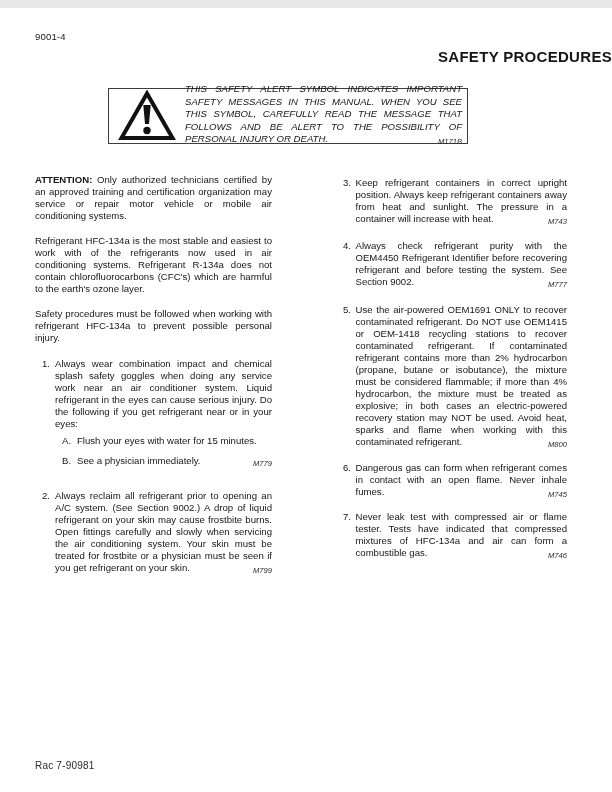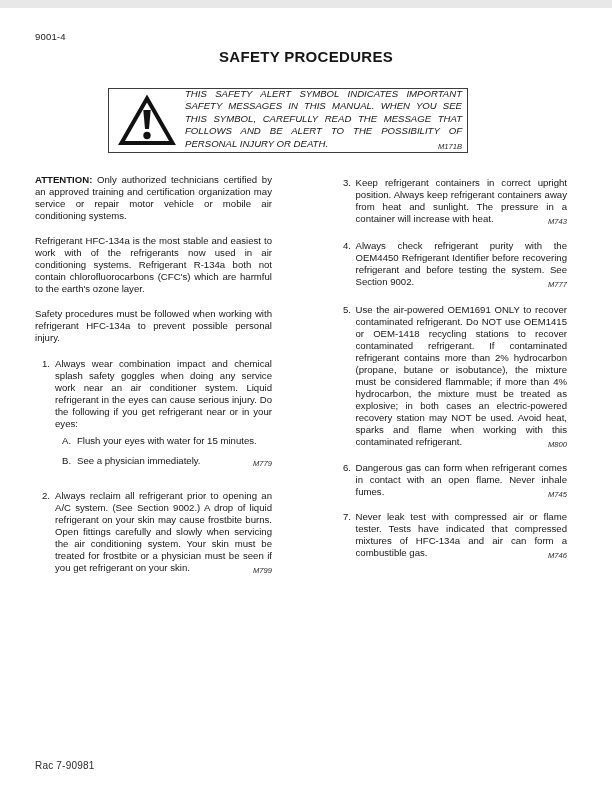--- a/index.html
+++ b/index.html
@@ -4,24 +4,24 @@
 <style>
   html,body { margin:0; padding:0; background:#e8e8e8; }
   .page {
     position:relative; width:612px; height:792px; margin:8px auto;
     background:#ffffff; overflow:hidden;
     font-family:"Liberation Sans", sans-serif; color:#161616;
   }
   .page-number { position:absolute; left:35px; top:23px; font-size:9.5px; letter-spacing:0.2px; }
   .doc-title {
     position:absolute; left:0; right:0; top:40px; margin:0;
-    text-align:center; font-size:15px; font-weight:bold; letter-spacing:0.3px;
+    text-align:right; font-size:15px; font-weight:bold; letter-spacing:0.3px;
   }
   .alert-box {
-    position:absolute; left:108px; top:80px; width:360px; height:65px;
+    position:absolute; left:108px; top:80px; width:360px; height:56px;
     border:1.4px solid #3d3d3d; box-sizing:border-box;
     display:flex; align-items:center;
   }
   .alert-icon-wrap { width:76px; flex:0 0 76px; display:flex; justify-content:center; align-items:center; }
   .alert-text {
     flex:1; font-style:italic; font-size:9.6px; line-height:12.4px;
     text-align:justify; padding:3px 5px 3px 0;
   }
   .code { font-size:7.6px; color:#2a2a2a; font-style:normal; }
   .float-code { float:right; margin-top:3px;font-style:italic; }
@@ -67,21 +67,21 @@
 
   <div class="columns">
 
     <div class="col col-left">
 
       <p class="para">
         <span class="attention-label">ATTENTION:</span>
         <span class="attention-text">Only authorized technicians certified by an approved training and certification organization may service or repair motor vehicle or mobile air conditioning systems.</span>
       </p>
 
-      <p class="para">Refrigerant HFC-134a is the most stable and easiest to work with of the refrigerants now used in air conditioning systems. Refrigerant R-134a both not contain chlorofluorocarbons (CFC's) which are harmful to the earth's ozone layer.</p>
+      <p class="para">Refrigerant HFC-134a is the most stable and easiest to work with of the refrigerants now used in air conditioning systems. Refrigerant R-134a does not contain chlorofluorocarbons (CFC's) which are harmful to the earth's ozone layer.</p>
       <p class="para" style="margin-bottom:14px;">Safety procedures must be followed when working with refrigerant HFC-134a to prevent possible personal injury.</p>
 
       <div class="num-item">
         <span class="item-num">1.</span>
         <div class="clearfix">
           <span>Always wear combination impact and chemical splash safety goggles when doing any service work near an air conditioner system. Liquid refrigerant in the eyes can cause serious injury. Do the following if you get refrigerant near or in your eyes:</span>
           <div class="sub-items">
             <div class="sub-item clearfix">
               <span class="sub-letter">A.</span>
               <span>Flush your eyes with water for 15 minutes.</span>

